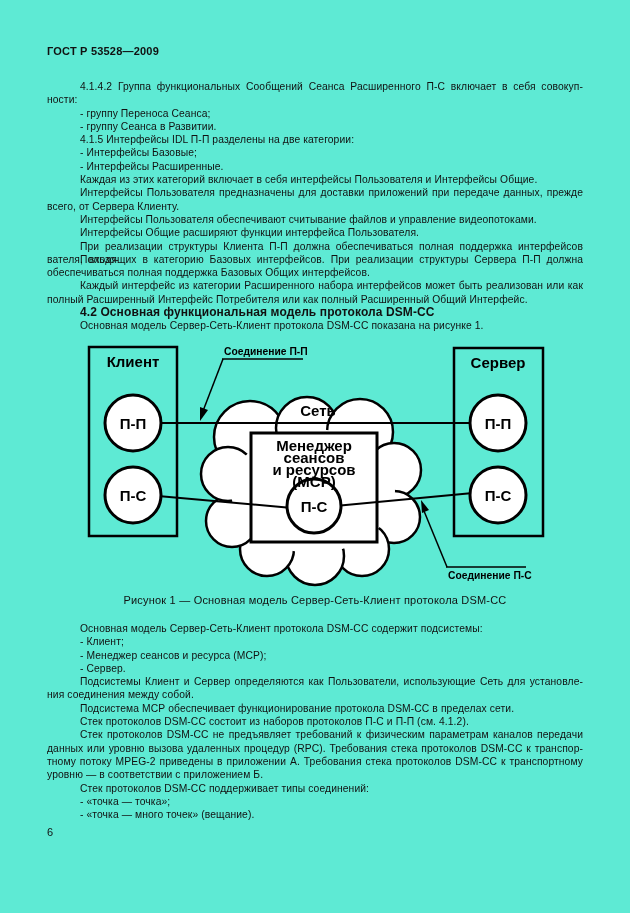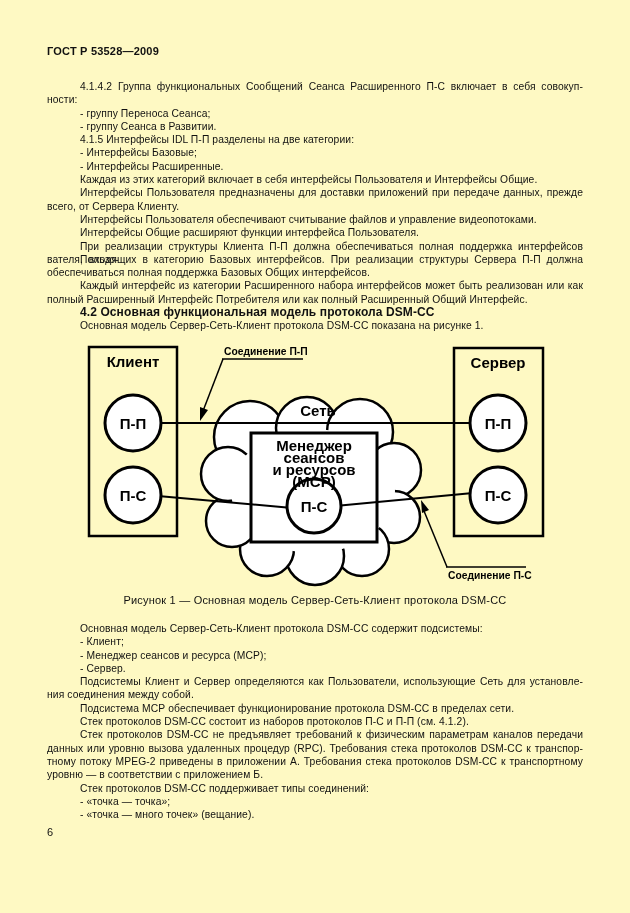--- a/index.html
+++ b/index.html
@@ -1,17 +1,17 @@
 <!DOCTYPE html>
 <html><head>
 <meta charset="utf-8">
 <style>
   html,body{margin:0;padding:0;background:#888;}
   .page{
-    position:relative;width:630px;height:913px;background:#fef9c3;
+    position:relative;width:630px;height:913px;background:#5eead4;
     font-family:"Liberation Sans","DejaVu Sans",sans-serif;color:#111;
     overflow:hidden;margin:0 auto;
   }
   .hdr{
     position:absolute;left:47px;top:45px;font-size:11px;font-weight:bold;
     letter-spacing:.2px;
   }
   .col{position:absolute;left:47px;width:536px;}
   .tl{
     height:13.3px;line-height:13.3px;font-size:10.3px;white-space:nowrap;

